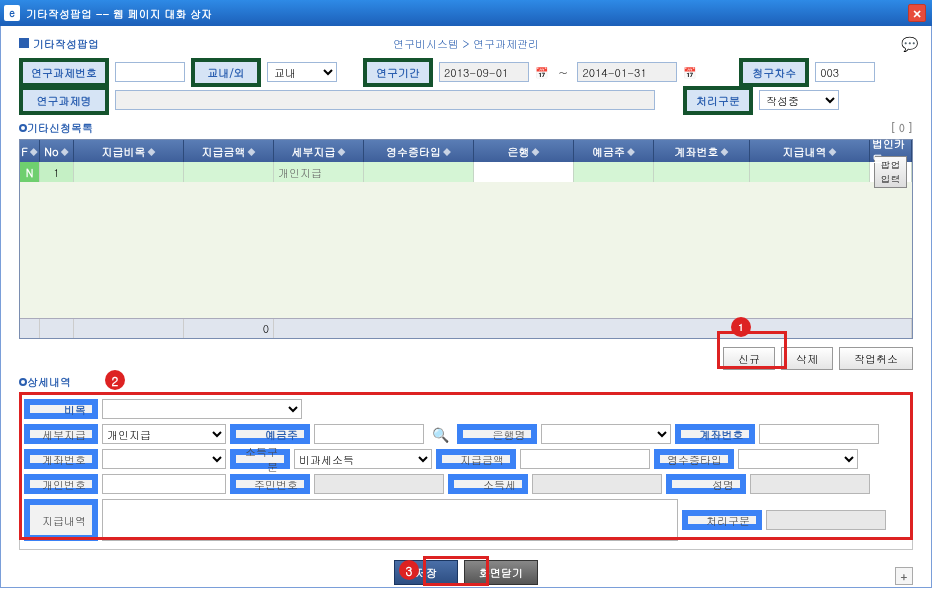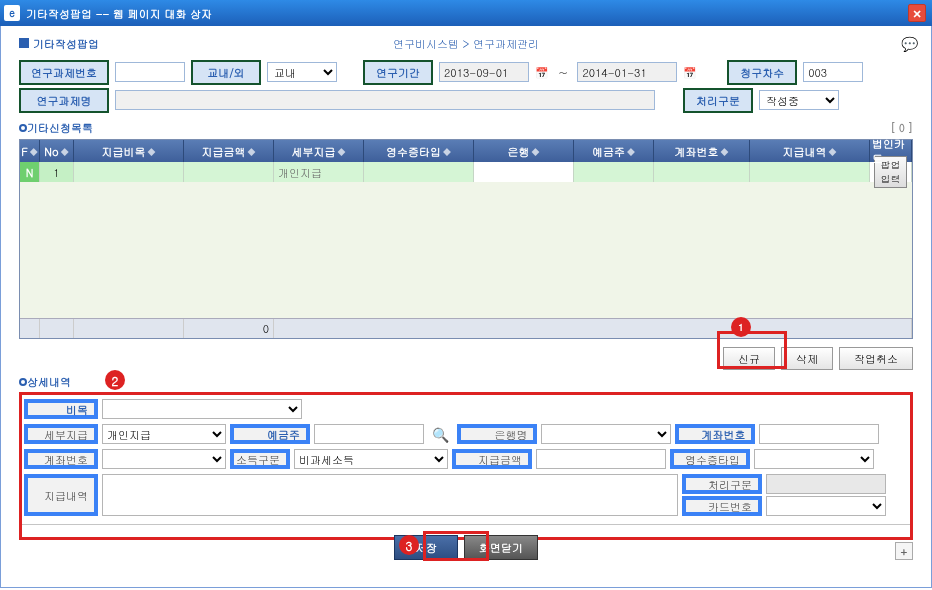--- a/index.html
+++ b/index.html
@@ -12,21 +12,21 @@
     .content { padding: 6px 18px; background: #fff; border: 1px solid #7a9ed9; border-top: none; height: 562px; position: relative; }
     
     .page-header { display: flex; align-items: center; height: 22px; margin-bottom: 6px; }
     .page-header-left { display: flex; align-items: center; gap: 4px; color: #2b5fb0; font-weight: bold; }
     .sq { width: 10px; height: 10px; background: #2b5fb0; display: inline-block; }
     .breadcrumb { position: absolute; left: 50%; transform: translateX(-50%); color: #2b5fb0; }
     .speech { position: absolute; right: 12px; color: #f5a623; font-size: 14px; }
     
     .search-row { display: flex; align-items: center; gap: 6px; margin-bottom: 4px; height: 24px; }
     .search-row2 { display: flex; align-items: center; gap: 6px; margin-bottom: 8px; height: 24px; }
-    .lbl { background: #d6e4f5; border: 2px solid #14532d; padding: 3px 6px; text-align: center; color: #2b5fb0; font-weight: bold; display: inline-block; }
+    .lbl { background: #d6e4f5; border: 4px solid #14532d; padding: 3px 6px; text-align: center; color: #2b5fb0; font-weight: bold; display: inline-block; }
     .lbl-90 { width: 90px; }
     .lbl-70 { width: 70px; }
     .inp { border: 1px solid #9fb8d9; padding: 2px 4px; height: 20px; background: #fff; }
     .inp-ro { background: #f0f0f0; }
     .sel { border: 1px solid #9fb8d9; height: 20px; background: #fff; padding: 0 2px; }
     .tilde { padding: 0 4px; }
     
     .section-hdr { display: flex; align-items: center; gap: 0; color: #2b5fb0; font-weight: bold; margin: 4px 0; }
     .bullet { width: 8px; height: 8px; border: 2px solid #2b5fb0; border-radius: 50%; display: inline-block; }
     .count-hint { margin-left: auto; color: #888; font-size: 10px; }
@@ -47,21 +47,21 @@
     .redbox1 { position: absolute; border: 3px solid #d22; width: 70px; height: 38px; right: 126px; top: -16px; pointer-events: none; }
     .badge { position: absolute; width: 20px; height: 20px; border-radius: 50%; background: #d22; color: #fff; font-weight: bold; display: flex; align-items: center; justify-content: center; font-size: 12px; }
     .badge1 { right: 162px; top: -30px; }
     
     .detail-sec { position: relative; }
     .redbox2 { position: absolute; border: 3px solid #d22; left: 0; right: 0; top: 18px; height: 148px; pointer-events: none; }
     .badge2 { left: 86px; top: -4px; }
     
     .detail-grid { border: 1px solid #c5c5c5; padding: 4px; background: #fff; }
     .drow { display: flex; align-items: center; gap: 4px; margin-bottom: 3px; height: 22px; }
-    .dlbl { width: 74px; text-align: right; padding-right: 6px; color: #444; background: #f2f2f2; height: 20px; display: flex; align-items: center; justify-content: flex-end; border: 4px solid #3b82f6; }
+    .dlbl { width: 74px; text-align: right; padding-right: 6px; color: #444; background: #f2f2f2; height: 20px; display: flex; align-items: center; justify-content: flex-end; border: 6px solid #3b82f6; }
     .dlbl-blue { color: #2b5fb0; font-weight: bold; }
     .dinp { border: 1px solid #b5b5b5; height: 20px; padding: 0 4px; }
     .dinp-ro { background: #e8e8e8; }
     .dsel { border: 1px solid #b5b5b5; height: 20px; background: #fff; }
     .mag { color: #e6a817; font-size: 14px; cursor: pointer; padding: 0 4px; }
     
     .bottom-actions { display: flex; justify-content: center; gap: 6px; margin-top: 10px; position: relative; }
     .btn-primary { background: linear-gradient(to bottom,#4a6fa8,#2d4e82); color: #fff; border: 1px solid #1a3560; padding: 4px 20px; font-weight: bold; cursor: pointer; }
     .btn-close { background: linear-gradient(to bottom,#888,#555); color: #fff; border: 1px solid #333; padding: 4px 14px; font-weight: bold; cursor: pointer; }
     .redbox3 { position: absolute; border: 3px solid #d22; width: 66px; height: 30px; left: 404px; top: -4px; pointer-events: none; }
@@ -93,21 +93,21 @@
     <span class="lbl lbl-90">연구과제번호</span>
     <input class="inp" style="width: 70px;" value="">
     <span class="lbl lbl-70">교내/외</span>
     <select class="sel" style="width:70px"><option>교내</option></select>
     <span class="lbl lbl-70" style="margin-left:20px">연구기간</span>
     <input class="inp inp-ro" style="width: 90px;" readonly="" value="2013-09-01">
     <span style="cursor:pointer">📅</span>
     <span class="tilde">~</span>
     <input class="inp inp-ro" style="width: 100px;" readonly="" value="2014-01-31">
     <span style="cursor:pointer">📅</span>
-    <span class="lbl lbl-70" style="margin-left:24px">청구차수</span>
+    <span class="lbl lbl-70" style="margin-left:36px">청구차수</span>
     <input class="inp" style="width: 60px;" value="003">
   </div>
 
   <div class="search-row2">
     <span class="lbl lbl-90">연구과제명</span>
     <input class="inp inp-ro" style="width: 540px;" readonly="" value="">
     <span class="lbl lbl-70" style="margin-left:22px">처리구분</span>
     <select class="sel" style="width:80px"><option>작성중</option></select>
   </div>
 
@@ -216,38 +216,44 @@
         <span class="mag">🔍</span>
         <span class="dlbl" style="width:80px">은행명</span>
         <select class="dsel" style="width:130px"><option></option></select>
         <span class="dlbl dlbl-blue" style="width:80px">계좌번호</span>
         <input class="dinp" style="width: 120px;">
       </div>
       <div class="drow">
         <span class="dlbl">계좌번호</span>
         <select class="dsel dinp-ro" style="width:124px"><option></option></select>
         <span class="dlbl" style="width:60px">소득구분</span>
-        <select class="dsel" style="width:154px"><option>비과세소득</option></select>
+        <select class="dsel" style="width:138px"><option>비과세소득</option></select>
         <span class="dlbl" style="width:80px">지급금액</span>
         <input class="dinp" style="width: 130px;">
         <span class="dlbl" style="width:80px">영수증타입</span>
         <select class="dsel" style="width:120px"><option></option></select>
+      </div>
+      <div class="drow">
+        <span class="dlbl">개인번호</span>
+        <input class="dinp" style="width: 124px;">
+        <span class="dlbl" style="width:80px">주민번호</span>
+        <input class="dinp dinp-ro" style="width: 130px;" readonly="">
+        <span class="dlbl" style="width:80px">소득세</span>
+        <input class="dinp dinp-ro" style="width: 130px;" readonly="">
+        <span class="dlbl" style="width:80px">성명</span>
+        <input class="dinp dinp-ro" style="width: 120px;" readonly="">
       </div>
       <div class="drow" style="height:44px">
         <span class="dlbl" style="height:42px">지급내역</span>
         <textarea class="dinp" style="width: 576px; height: 42px; resize: none;"></textarea>
         <div style="display:flex;flex-direction:column;gap:2px">
           <div style="display:flex;gap:4px;align-items:center">
             <span class="dlbl" style="width:80px">처리구분</span>
             <input class="dinp dinp-ro" style="width: 120px;" readonly="">
           </div>
-          <div style="display:flex;gap:4px;align-items:center">
-            <span class="dlbl" style="width:80px">카드번호</span>
-            <select class="dsel dinp-ro" style="width:120px"><option></option></select>
-          </div>
         </div>
       </div>
     </div>
   </div>
 
   <div class="bottom-actions">
     <div class="badge badge3">3</div>
     <div class="redbox3"></div>
     <button class="btn-primary">저장</button>
     <button class="btn-close">화면닫기</button>

